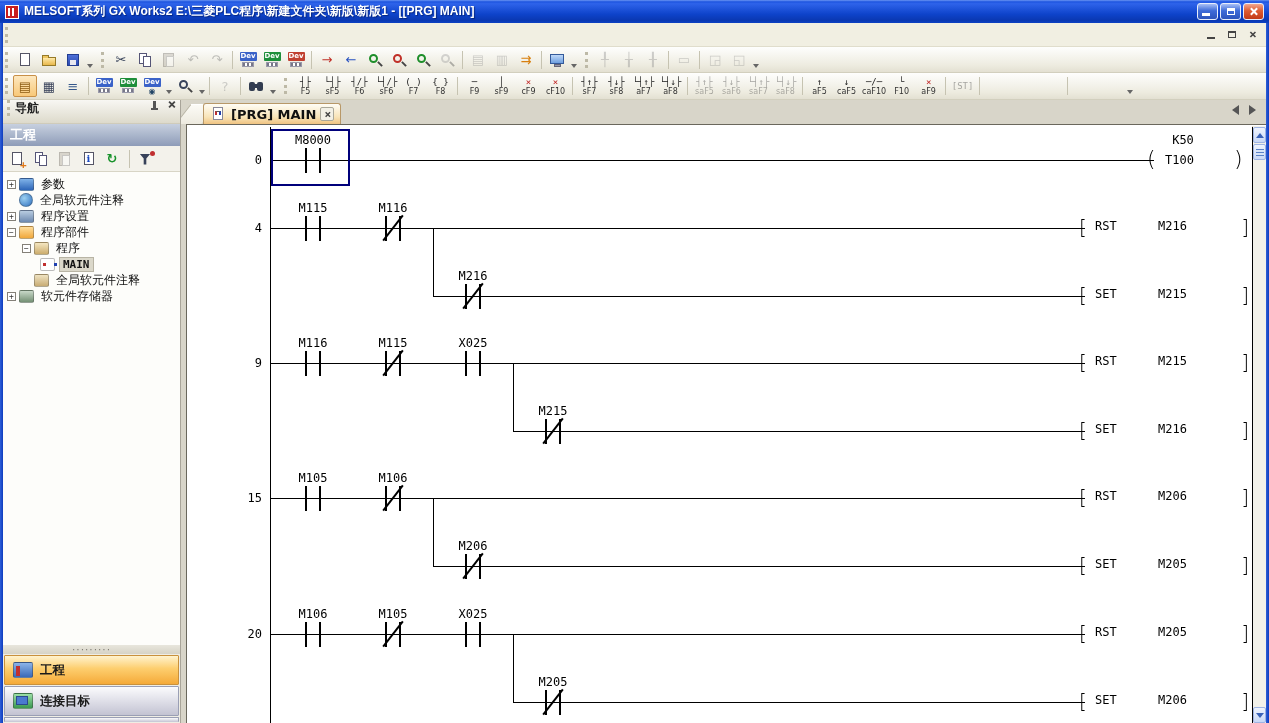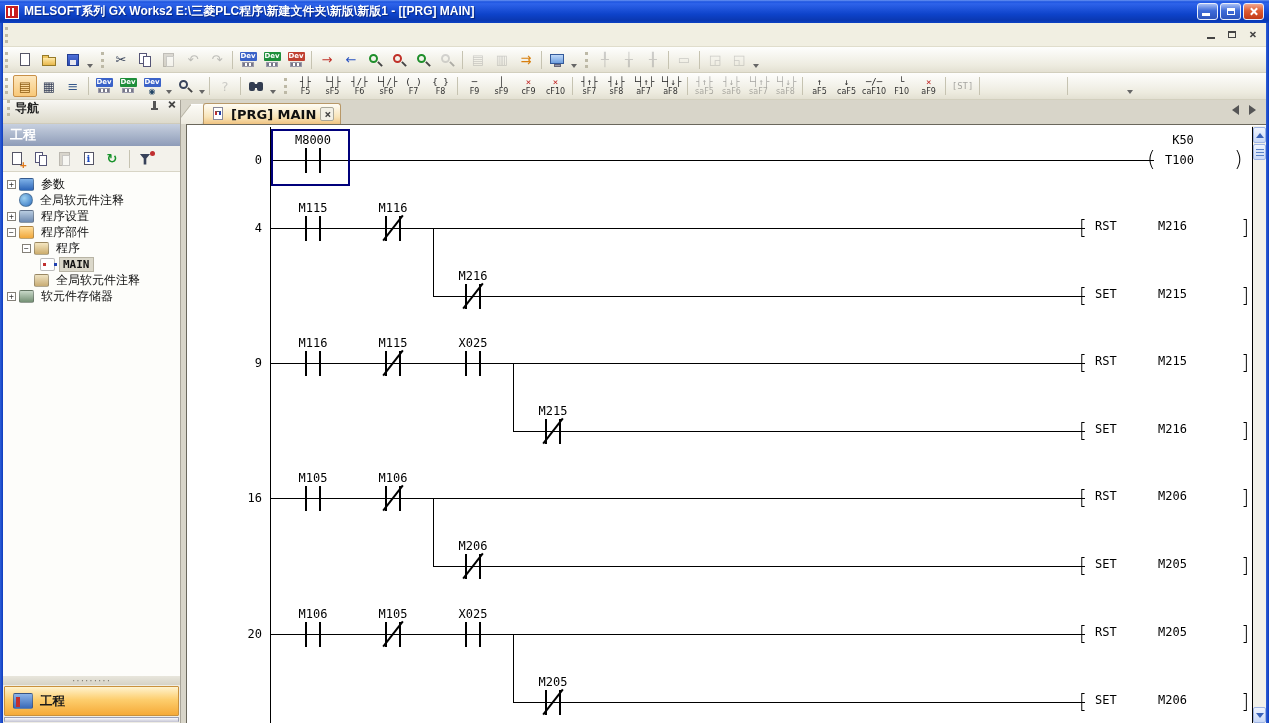--- a/index.html
+++ b/index.html
@@ -539,20 +539,24 @@
           <span class="ticon ti-device-memory"></span>
           <span class="tlabel">软元件存储器</span>
         </div>
       </div>
     <div class="vsplit"></div>
     <div id="nav-stack">
         <div class="sbtn selected">
           <span class="bicon bi-project"></span>
           <span>工程</span>
         </div>
+        <div class="sbtn">
+          <span class="bicon bi-connection"></span>
+          <span>连接目标</span>
+        </div>
         <div class="sbtn partial"></div>
       </div>
   </div>
 
   <div id="docarea">
     <div id="tabstrip">
       <div class="tab-slant"></div>
       <div class="tab">
         <span class="mi mi-ladderdoc"></span>
         <span class="tab-label">[PRG] MAIN</span>
@@ -666,21 +670,21 @@
         <span class="ld-op" style="left: 79px;">M216</span>
         <span class="ld-brk" style="right: 2px;">]</span>
       </div>
       <div class="ld-wire" style="left: 513px; top: 431px; width: 572px;"></div>
       <div class="ld-contact" style="left: 538px; top: 418px;">
         <div class="ld-bar" style="left: 7px;"></div>
         <div class="ld-bar" style="left: 21px;"></div>
         <div class="ld-slash"></div>
       </div>
       <div class="ld-label" style="left: 521px; top: 404px; width: 64px;">M215</div>
-      <div class="ld-step" style="left: 204px; top: 491px; width: 58px;">16</div>
+      <div class="ld-step" style="left: 204px; top: 491px; width: 58px;">15</div>
       <div class="ld-instr" style="left: 1079px; top: 485px;">
         <span class="ld-brk" style="left: 0px;">[</span>
         <span class="ld-op" style="left: 16px;">RST</span>
         <span class="ld-op" style="left: 79px;">M206</span>
         <span class="ld-brk" style="right: 2px;">]</span>
       </div>
       <div class="ld-wire" style="left: 270px; top: 498px; width: 815px;"></div>
       <div class="ld-contact" style="left: 298px; top: 485px;">
         <div class="ld-bar" style="left: 7px;"></div>
         <div class="ld-bar" style="left: 21px;"></div>

